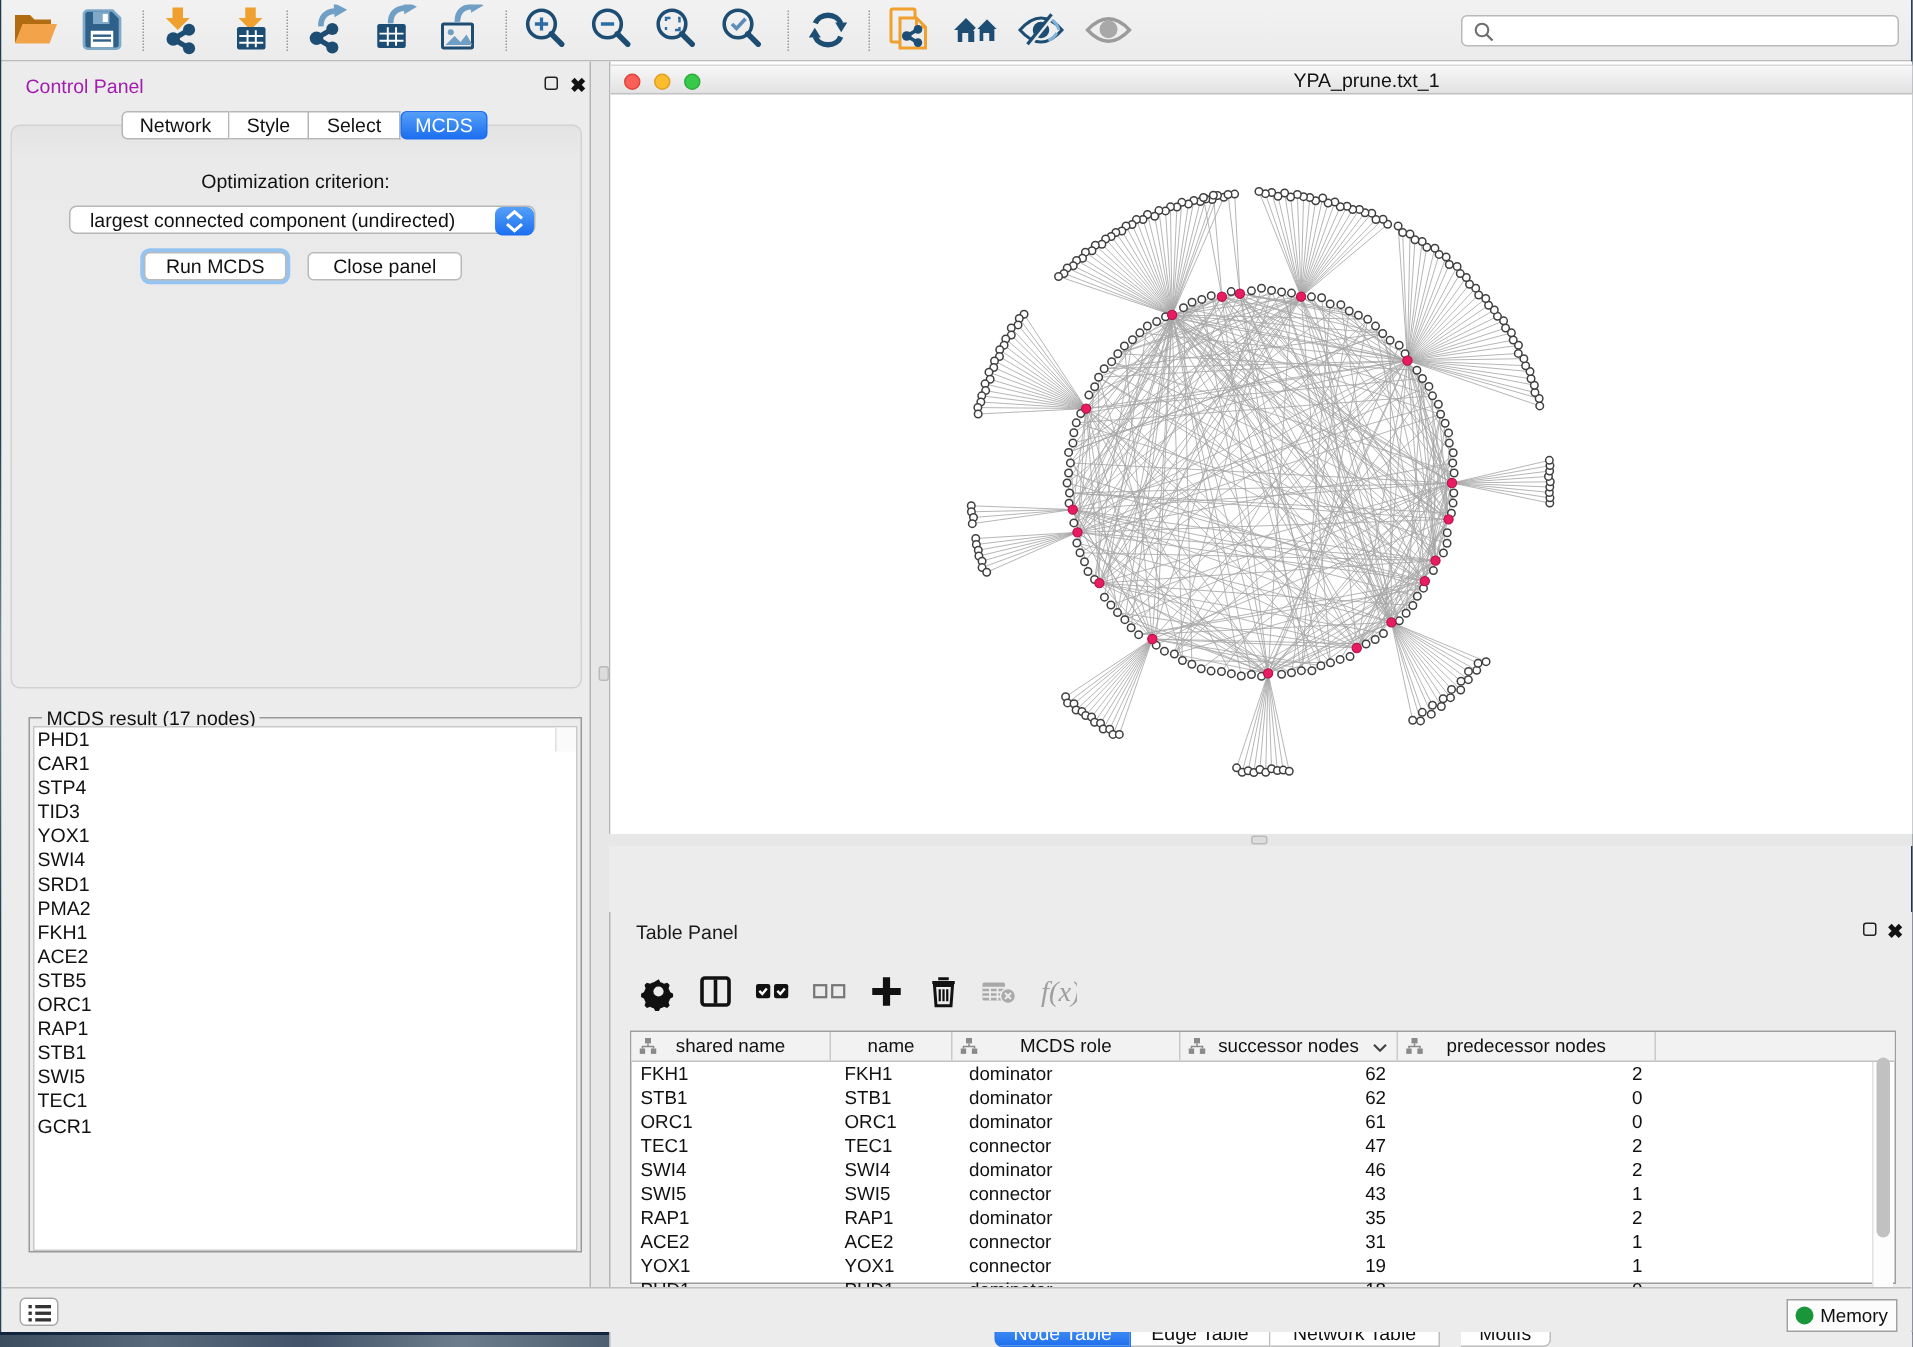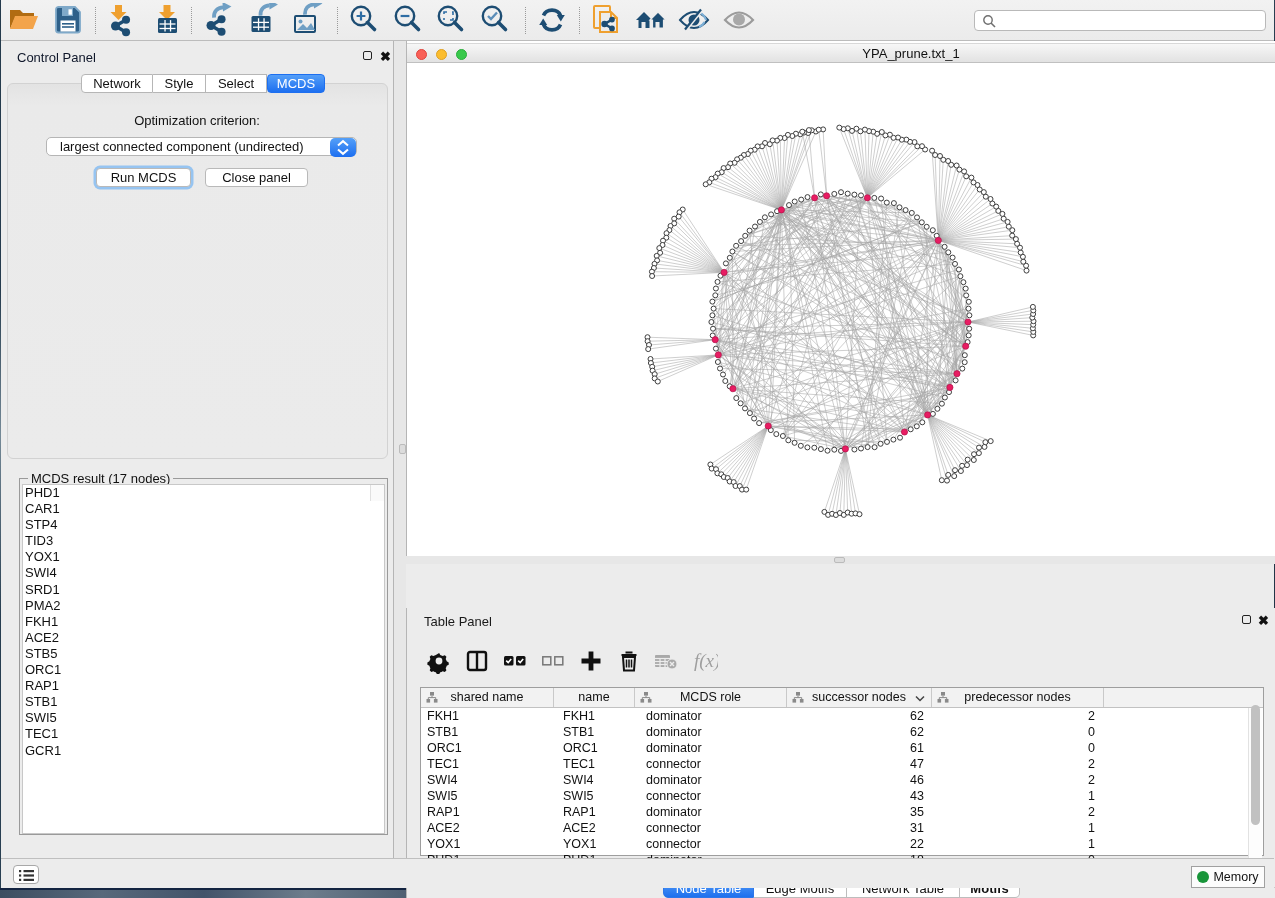--- a/index.html
+++ b/index.html
@@ -12,21 +12,21 @@
 #win { position:absolute; left:1px; top:0; width:1273px; height:888px; background:#ececec; }
 
 #toolbar { position:absolute; left:0; top:0; width:1273px; height:41px;
   background:linear-gradient(#f2f2f2,#ebebeb); border-bottom:1px solid #bcbcbc; }
 .tsep { position:absolute; top:7px; height:27px; width:0; border-left:1px dotted #9a9a9a; }
 .ticon { position:absolute; top:4px; width:34px; height:34px; }
 #searchbox { position:absolute; left:973px; top:10px; width:292px; height:21px; background:#fff;
   border:1px solid #b9b9b9; border-radius:4px; }
 
 #cpanel { position:absolute; left:0; top:41px; width:393px; height:817px; background:#ececec; border-right:1px solid #b5b5b5;}
-#cp-title { position:absolute; left:16px; top:9px; font-size:13px; color:#0f172a; }
+#cp-title { position:absolute; left:16px; top:9px; font-size:13px; color:#a21caf; }
 #netpanel { position:absolute; left:405px; top:41px; width:869px; height:523px; background:#fff; border-left:1px solid #b5b5b5;}
 #net-titlebar { position:absolute; left:0; top:2px; width:869px; height:20px; z-index:3;
   background:linear-gradient(#f7f7f7,#e2e2e2); border-bottom:1px solid #c0c0c0; border-top:1px solid #d8d8d8;}
 .tl { position:absolute; top:5px; width:11px; height:11px; border-radius:50%; }
 #net-title { position:absolute; left:139px; width:730px; text-align:center; top:2px; font-size:13px; line-height:16px; color:#111; }
 #canvas { position:absolute; left:0; top:21px; width:869px; height:494px; background:#fff; }
 #netsvg { position:absolute; left:0; top:0; }
 
 #tabs { position:absolute; left:80px; top:33px; height:19px; }
 .seg { position:absolute; top:0; height:19px; background:#fff; border:1px solid #b6b6b6; font-size:13px;
@@ -1173,40 +1173,40 @@
           <span class="c1">ACE2</span>
           <span class="c2">ACE2</span>
           <span class="c3">connector</span>
           <span class="c4">31</span>
           <span class="c5">1</span>
         </div>
         <div class="trow" style="top:148px">
           <span class="c1">YOX1</span>
           <span class="c2">YOX1</span>
           <span class="c3">connector</span>
-          <span class="c4">22</span>
+          <span class="c4">19</span>
           <span class="c5">1</span>
         </div>
         <div class="trow" style="top:164px">
           <span class="c1">PHD1</span>
           <span class="c2">PHD1</span>
           <span class="c3">dominator</span>
           <span class="c4">18</span>
           <span class="c5">0</span>
         </div>
       <div id="tsb">
           <div id="tsb-thumb"></div>
         </div>
     </div>
     <div id="btabs">
       <div id="btabs-line"></div>
       <div class="btab" id="bt-node" style="left:256px;width:91px;">Node Table</div>
-      <div class="btab" style="left:347px;width:93px;border-left:none;">Edge Motifs</div>
+      <div class="btab" style="left:347px;width:93px;border-left:none;">Edge Table</div>
       <div class="btab" style="left:440px;width:113px;border-left:none;">Network Table</div>
-      <div class="btab" id="bt-motifs" style="left:553px;width:60px;border-left:none;font-weight:bold;">Motifs</div>
+      <div class="btab" id="bt-motifs" style="left:567px;width:60px;border-left:none;">Motifs</div>
     </div>
   </div>
   <div id="statusbar">
     <div id="sb-left">
         <svg style="position:absolute;left:4px;top:2.5px" width="17" height="13" viewBox="0 0 17 13">
           <g fill="#333">
             <rect x="1" y="1" width="2.2" height="2.2"></rect>
             <rect x="1" y="5.4" width="2.2" height="2.2"></rect>
             <rect x="1" y="9.8" width="2.2" height="2.2"></rect>
             <rect x="5.5" y="1" width="10.5" height="2.2"></rect>

